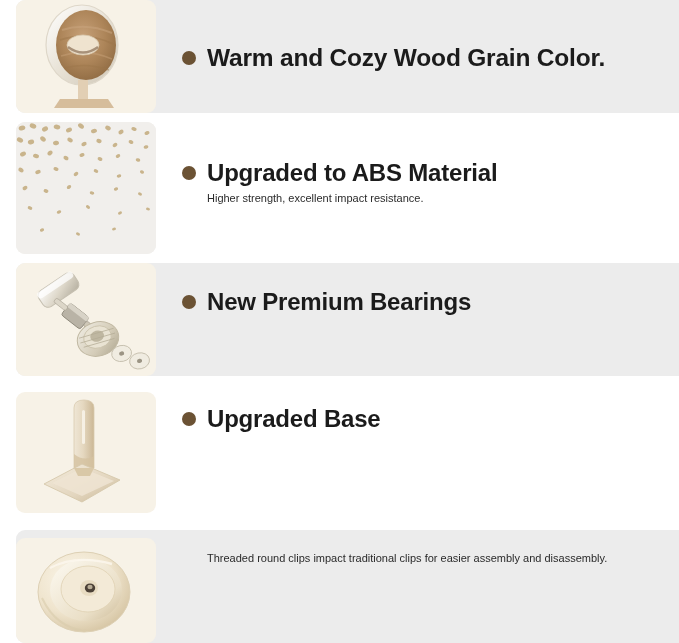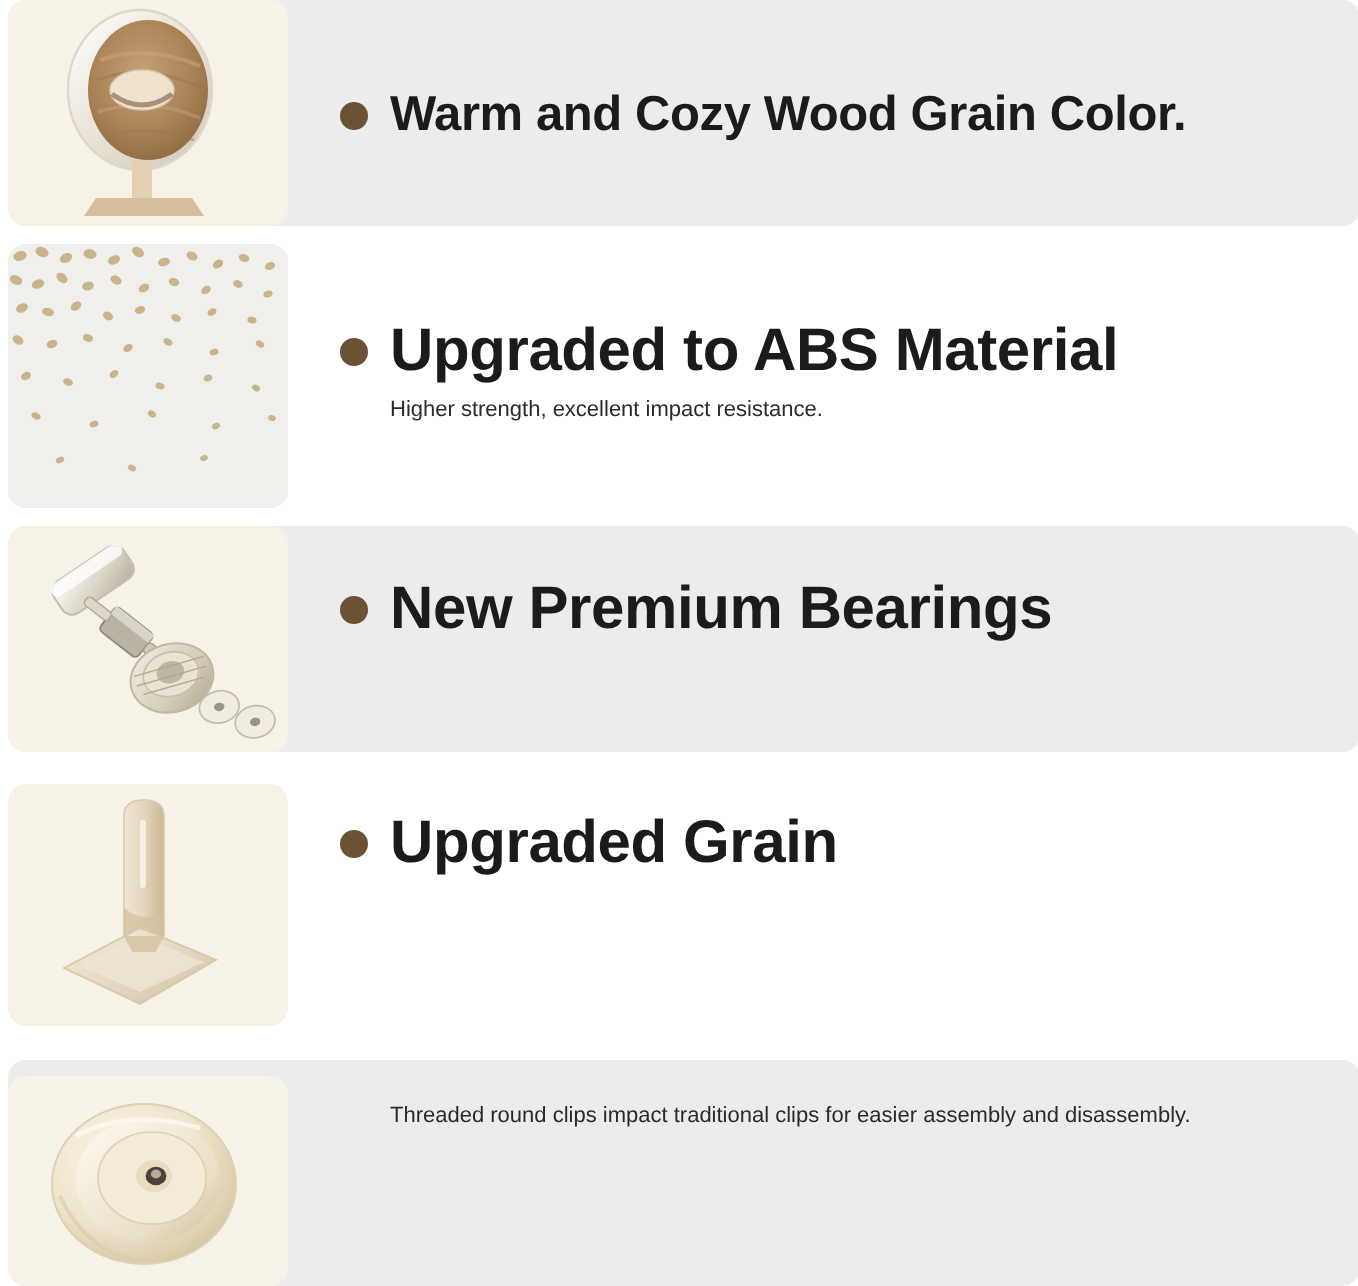--- a/index.html
+++ b/index.html
@@ -10,21 +10,21 @@
     font-family: "Liberation Sans", "DejaVu Sans", sans-serif;
     overflow: hidden;
   }
   #feature-list {
     width: 679px;
     height: 643px;
     position: relative;
   }
   .feature-row {
     position: absolute;
-    left: 4px;
+    left: 16px;
     width: 571px;
     display: block;
     padding-left: 46px;
   }
   .row-band {
     position: absolute;
     left: 0;
     top: 0;
     width: 676px;
     height: 100%;
@@ -55,21 +55,21 @@
     gap: 11px;
   }
   .bullet {
     width: 14px;
     height: 14px;
     border-radius: 50%;
     background: #6b5234;
     flex: 0 0 14px;
   }
   .title {
-    font-size: 30px;
+    font-size: 24px;
     font-weight: bold;
     color: #1b1b1b;
     letter-spacing: -0.2px;
     white-space: nowrap;
     line-height: 1.15;
   }
   .title.big { font-size: 24.5px; }
   .desc {
     margin-left: 25px;
     margin-top: 4px;
@@ -287,21 +287,21 @@
         <rect x="66" y="18" width="3" height="34" rx="1.5" fill="#f6f0e4"></rect>
         <path d="M58 62 Q68 70 78 64 L78 76 L58 76 Z" fill="#d4c2a0" opacity="0.8"></path>
         <path d="M28 92 L66 72 L104 88 L66 110 Z" fill="url(#bs2)" stroke="#d6c8ac" stroke-width="0.9"></path>
         <path d="M66 76 L98 89 L66 104 L36 91 Z" fill="#eee4d2" opacity="0.85"></path>
         <path d="M58 76 L78 76 L74 84 L62 84 Z" fill="#d9c8a7"></path>
       </svg>
     </div>
     <div class="row-text">
       <div class="title-line">
         <span class="bullet"></span>
-        <span class="title">Upgraded Grain</span>
+        <span class="title">Upgraded Base</span>
       </div>
     </div>
   </div>
 
   <div class="feature-row" id="row-5">
     <div class="row-band shaded"></div>
     <div class="thumb cream">
       <svg viewBox="0 0 140 105" preserveAspectRatio="xMidYMid meet">
         <defs>
           <radialGradient id="cl1" cx="38%" cy="34%" r="72%">

